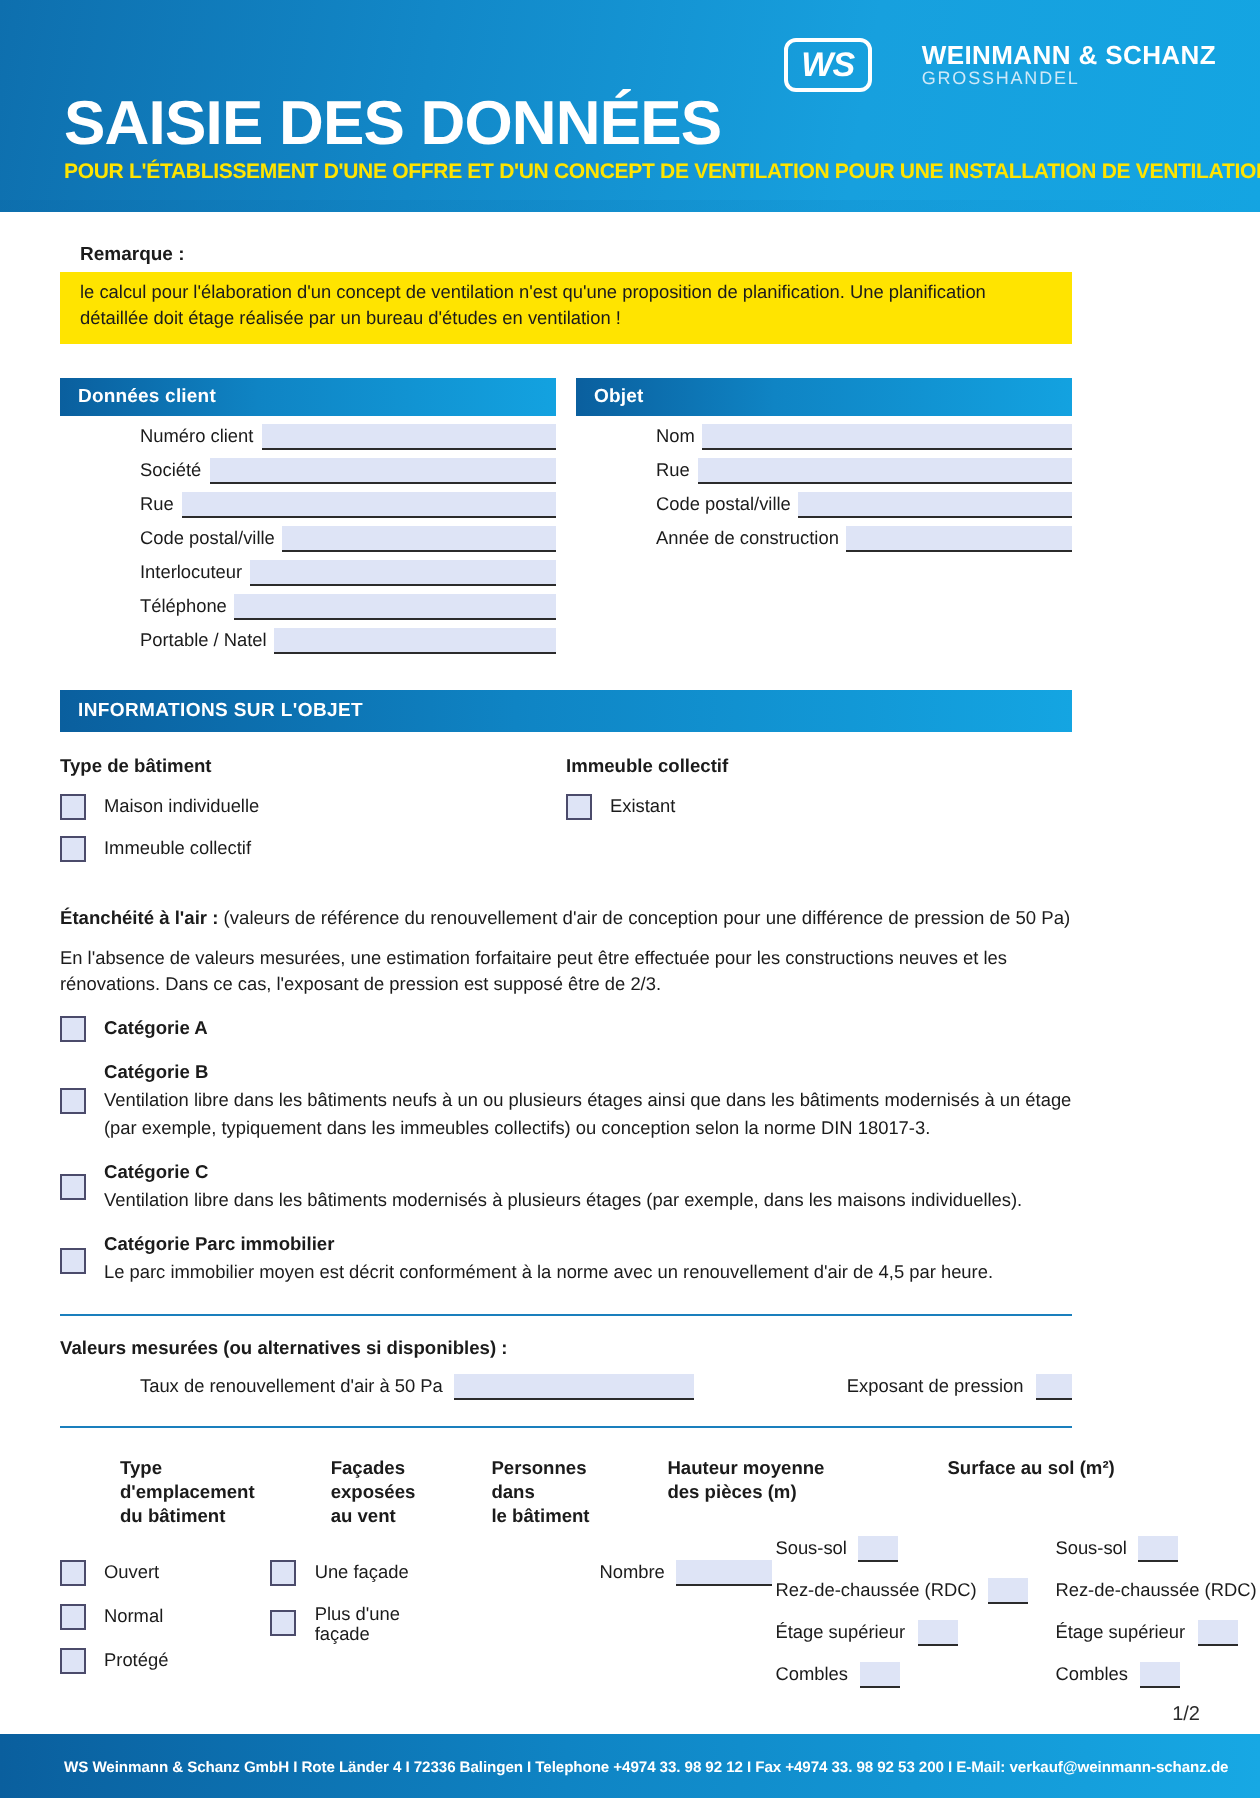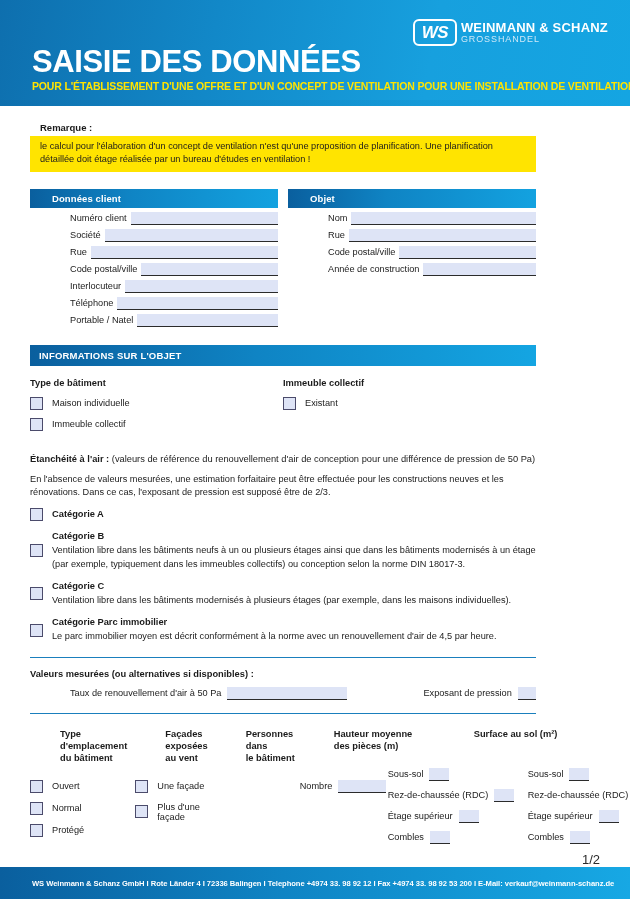--- a/index.html
+++ b/index.html
@@ -31,21 +31,21 @@
     height: 6px;
     background: linear-gradient(90deg, #0c6aa8 0%, #14a2e0 100%);
     opacity: .35;
   }
   .logo-block {
     position: absolute;
     top: 19px;
     right: 22px;
     display: flex;
     align-items: center;
-    gap: 4px;
+    gap: 25px;
   }
   .logo-mark {
     width: 44px;
     height: 27px;
     border: 2px solid #ffffff;
     border-radius: 6px;
     display: flex;
     align-items: center;
     justify-content: center;
     box-sizing: border-box;
@@ -122,21 +122,21 @@
     display: flex;
     gap: 10px;
     margin-top: 17px;
   }
   .panel { flex: 1 1 0; min-width: 0; }
   .panel-head {
     background: linear-gradient(90deg, #0a5f9e 0%, #0f84c4 40%, #13a2e0 100%);
     color: #ffffff;
     font-size: 9.5px;
     font-weight: bold;
-    padding: 4px 8px 4px 22px;
+    padding: 4px 8px 4px 9px;
     letter-spacing: .1px;
   }
   .field-row {
     display: flex;
     align-items: flex-end;
     margin-top: 4px;
     gap: 4px;
   }
   .field-label {
     font-size: 9.2px;
@@ -295,21 +295,21 @@
     align-items: center;
     gap: 9px;
     margin-bottom: 9px;
   }
 
   
   .page-num {
     position: absolute;
     right: 30px;
     top: 852px;
-    font-size: 13px;
+    font-size: 10px;
     color: #2b2b2b;
   }
 
   
   .footer {
     position: absolute;
     left: 0; right: 0; bottom: 0;
     height: 32px;
     background: linear-gradient(90deg, #0a5f9e 0%, #0f84c4 45%, #17a8e4 100%);
     display: flex;

